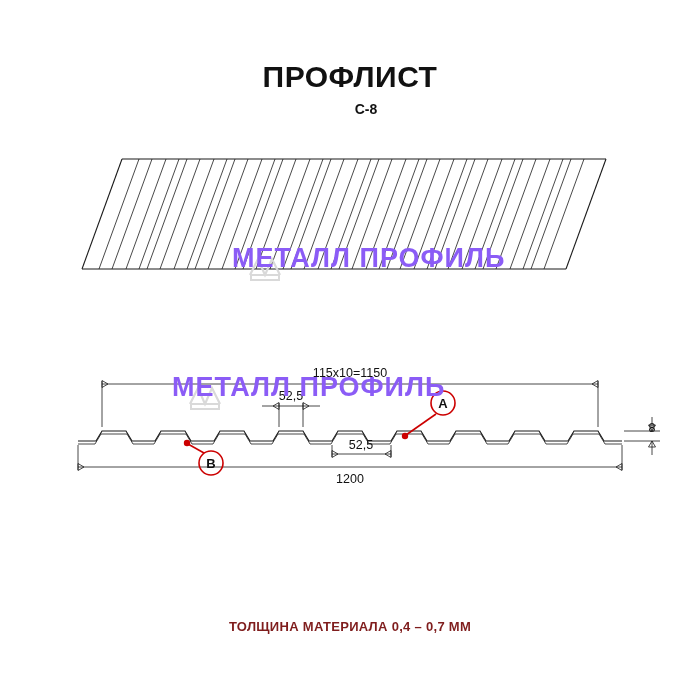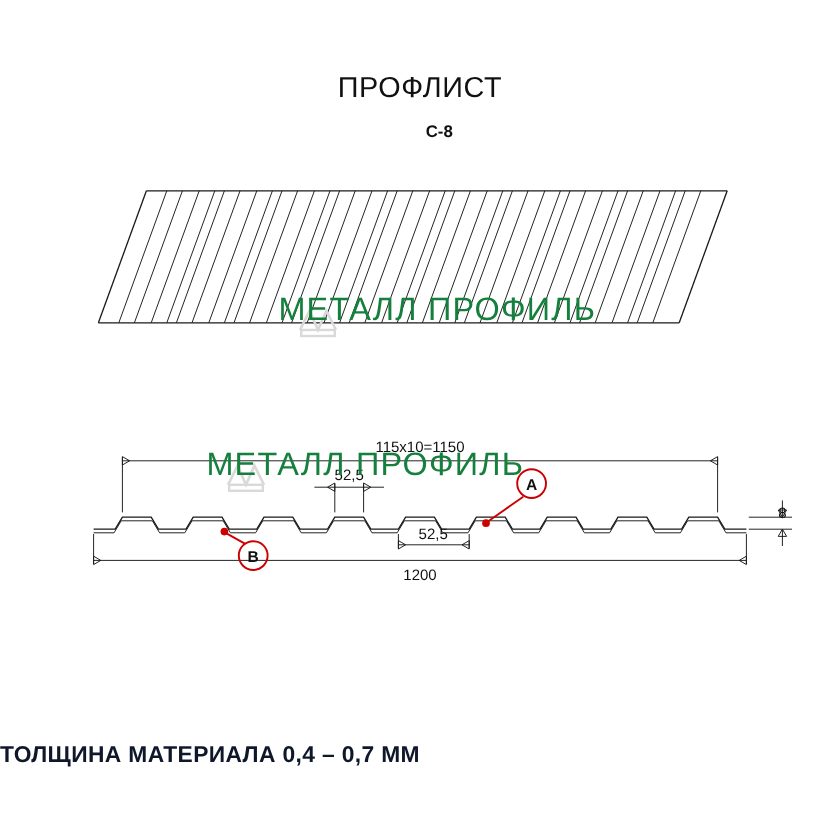--- a/index.html
+++ b/index.html
@@ -19,46 +19,46 @@
     position: relative;
     width: 700px;
     height: 700px;
   }
   .title {
     position: absolute;
     top: 60px;
     left: 0;
     width: 700px;
     text-align: center;
-    font-size: 24px;
-    font-weight: normal;
+    font-size: 30px;
+    font-weight: bold;
     letter-spacing: 0.5px;
     color: #111;
   }
   .subtitle {
     position: absolute;
     top: 101px;
     left: 0;
     width: 700px;
     text-align: center;
     font-size: 14px;
     font-weight: bold;
     color: #111;
     margin-left: 16px;
   }
   .footer-note {
     position: absolute;
     top: 619px;
     left: 0;
     width: 700px;
-    text-align: left;
-    font-size: 19px;
+    text-align: center;
+    font-size: 13px;
     font-weight: bold;
     letter-spacing: 0.3px;
-    color: #0f172a;
+    color: #7f1d1d;
   }
   .iso-wrap {
     position: absolute;
     left: 0;
     top: 130px;
     width: 700px;
     height: 190px;
   }
   .section-wrap {
     position: absolute;
@@ -81,22 +81,22 @@
   }
   .dimtxt {
     font-family: "Liberation Sans", sans-serif;
     font-size: 12.5px;
     fill: #111;
     text-anchor: middle;
   }
   .wm {
     position: absolute;
     font-family: "Liberation Sans", sans-serif;
-    font-weight: normal;
-    color: #15803d;
+    font-weight: bold;
+    color: #8b5cf6;
     letter-spacing: 1px;
     white-space: nowrap;
     user-select: none;
   }
   .wm1 { top: 243px; left: 232px; font-size: 27px; }
   .wm2 { top: 372px; left: 172px; font-size: 27px; }
   .wm-logo {
     position: absolute;
     width: 34px;
     height: 30px;

